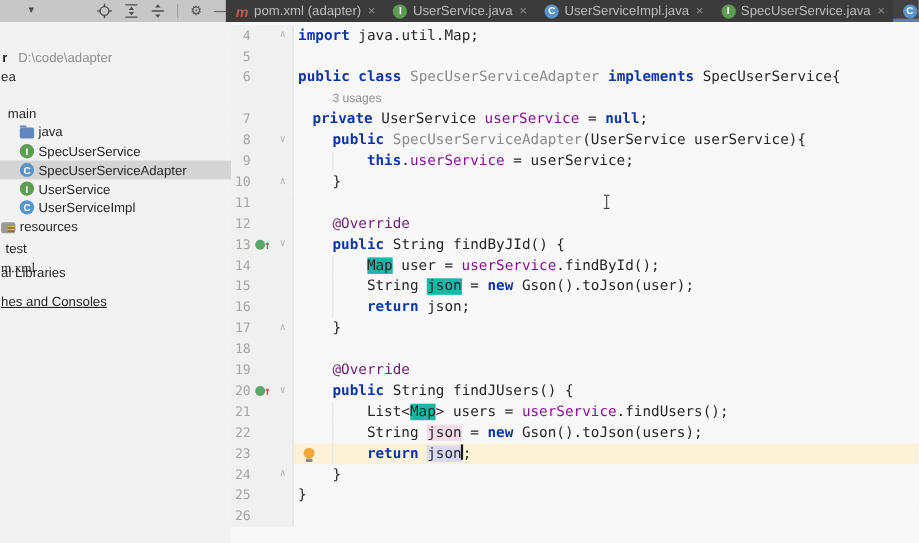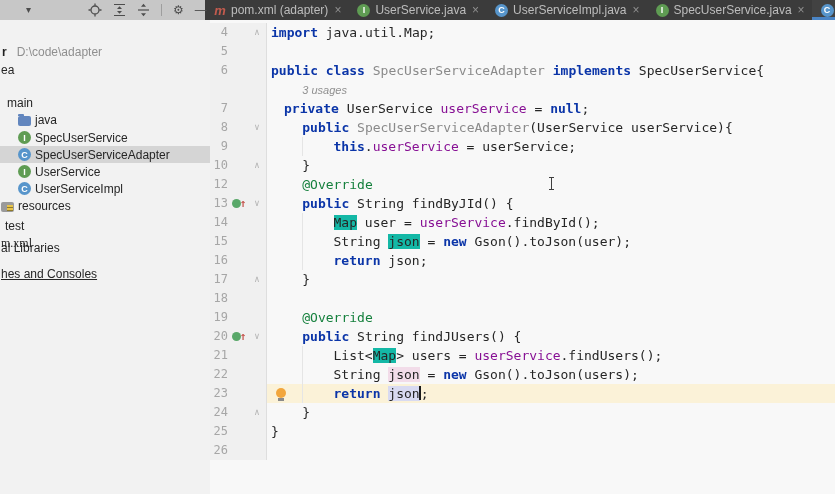--- a/index.html
+++ b/index.html
@@ -56,26 +56,26 @@
   .gfold{width:14px;flex:none;text-align:center;color:#B3B3B3;font-size:9px;line-height:19px;}
   .ov-c{width:9px;height:9px;border-radius:50%;background:#59A869;display:inline-block;}
   .ov-a{color:#C4554D;font-size:11px;font-weight:bold;line-height:9px;margin-left:-1px;}
   .content{flex:1;position:relative;white-space:pre;color:#262626;}
   .crow.current .content{background:#FBF2D8;}
   .content.guide::before{content:"";position:absolute;left:35px;top:0;bottom:0;width:1px;background:#E5E5E5;}
   .s-kw{color:#0B35A8;font-weight:bold;}
   .s-pl{color:#262626;}
   .s-decl{color:#8A8A8A;}
   .s-fld{color:#871094;}
-  .s-ann{color:#15803d;}
+  .s-ann{color:#701a75;}
   .s-hlu{background:#14b8a6;}
   .s-hlw{background:#F2DCE9;}
   .s-hlr{background:#D8DAF1;}
   .caret{display:inline-block;width:2px;height:14px;background:#1A1A1A;vertical-align:-2px;margin:0 0 0 -1px;}
-  .inlay{color:#8F8F8F;font-size:11px;font-family:"Liberation Sans",sans-serif;font-style:italic;}
+  .inlay{color:#8F8F8F;font-size:11px;font-family:"Liberation Sans",sans-serif;}
   .bulb{position:absolute;left:9px;top:4px;width:10px;height:10px;border-radius:50%;background:#F2A63C;}
   .bulb::after{content:"";position:absolute;left:2px;bottom:-3px;width:6px;height:3px;background:#8A8A8A;}
   .ibeam{position:absolute;left:338px;top:157px;width:7px;height:13px;}
   .ibeam::before{content:"";position:absolute;left:3px;top:1px;bottom:1px;width:1px;background:#3F3F3F;}
   .ibeam::after{content:"";position:absolute;left:1px;top:0;width:5px;height:1px;background:#3F3F3F;
     box-shadow:0 12px 0 #3F3F3F;}
 </style>
 </head>
 <body>
 
@@ -245,20 +245,28 @@
         <div class="crow">
           <div class="gutter">
             <span class="ln">10</span>
             <span class="gicon"></span>
             <span class="gfold">∧</span>
           </div>
           <div class="content"><span style="margin-left: 35.28px; display: inline-block;"><span class="s-pl">}</span></span></div>
         </div>
         <div class="crow">
           <div class="gutter">
+            <span class="ln">11</span>
+            <span class="gicon"></span>
+            <span class="gfold"></span>
+          </div>
+          <div class="content"><span style="margin-left: 4px; display: inline-block;"></span></div>
+        </div>
+        <div class="crow">
+          <div class="gutter">
             <span class="ln">12</span>
             <span class="gicon"></span>
             <span class="gfold"></span>
           </div>
           <div class="content"><span style="margin-left: 35.28px; display: inline-block;"><span class="s-ann">@Override</span></span></div>
         </div>
         <div class="crow">
           <div class="gutter">
             <span class="ln">13</span>
             <span class="gicon">

